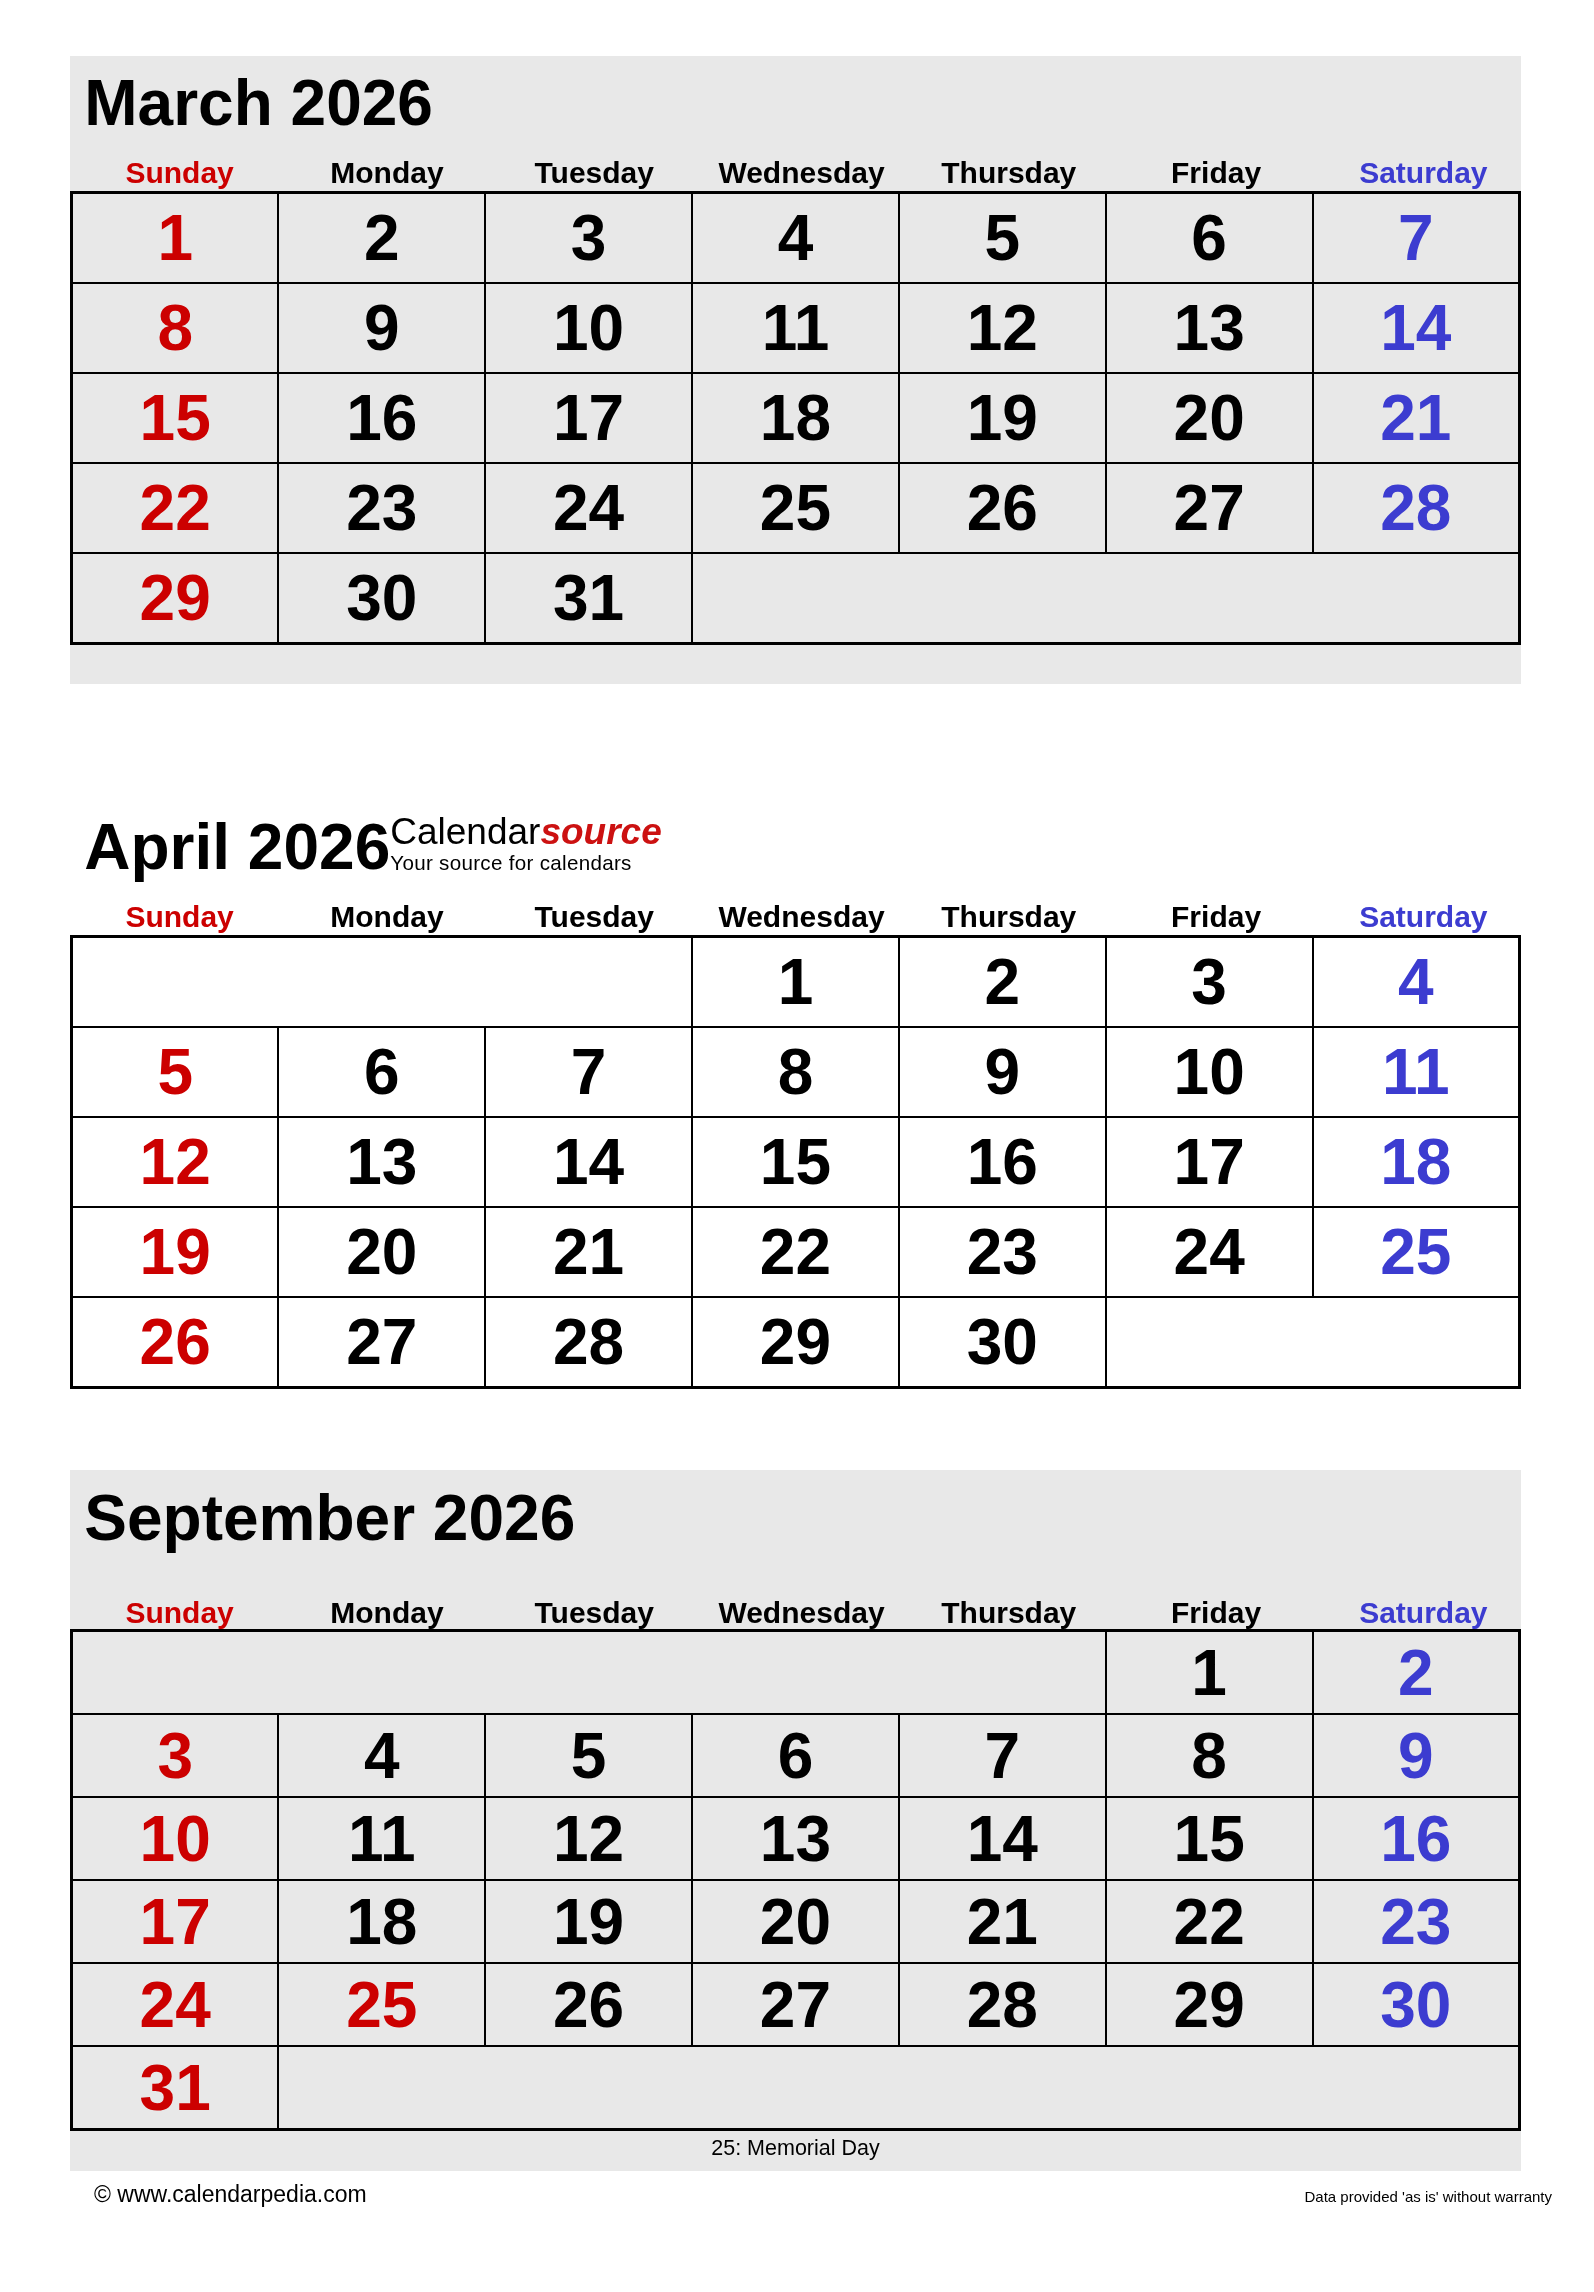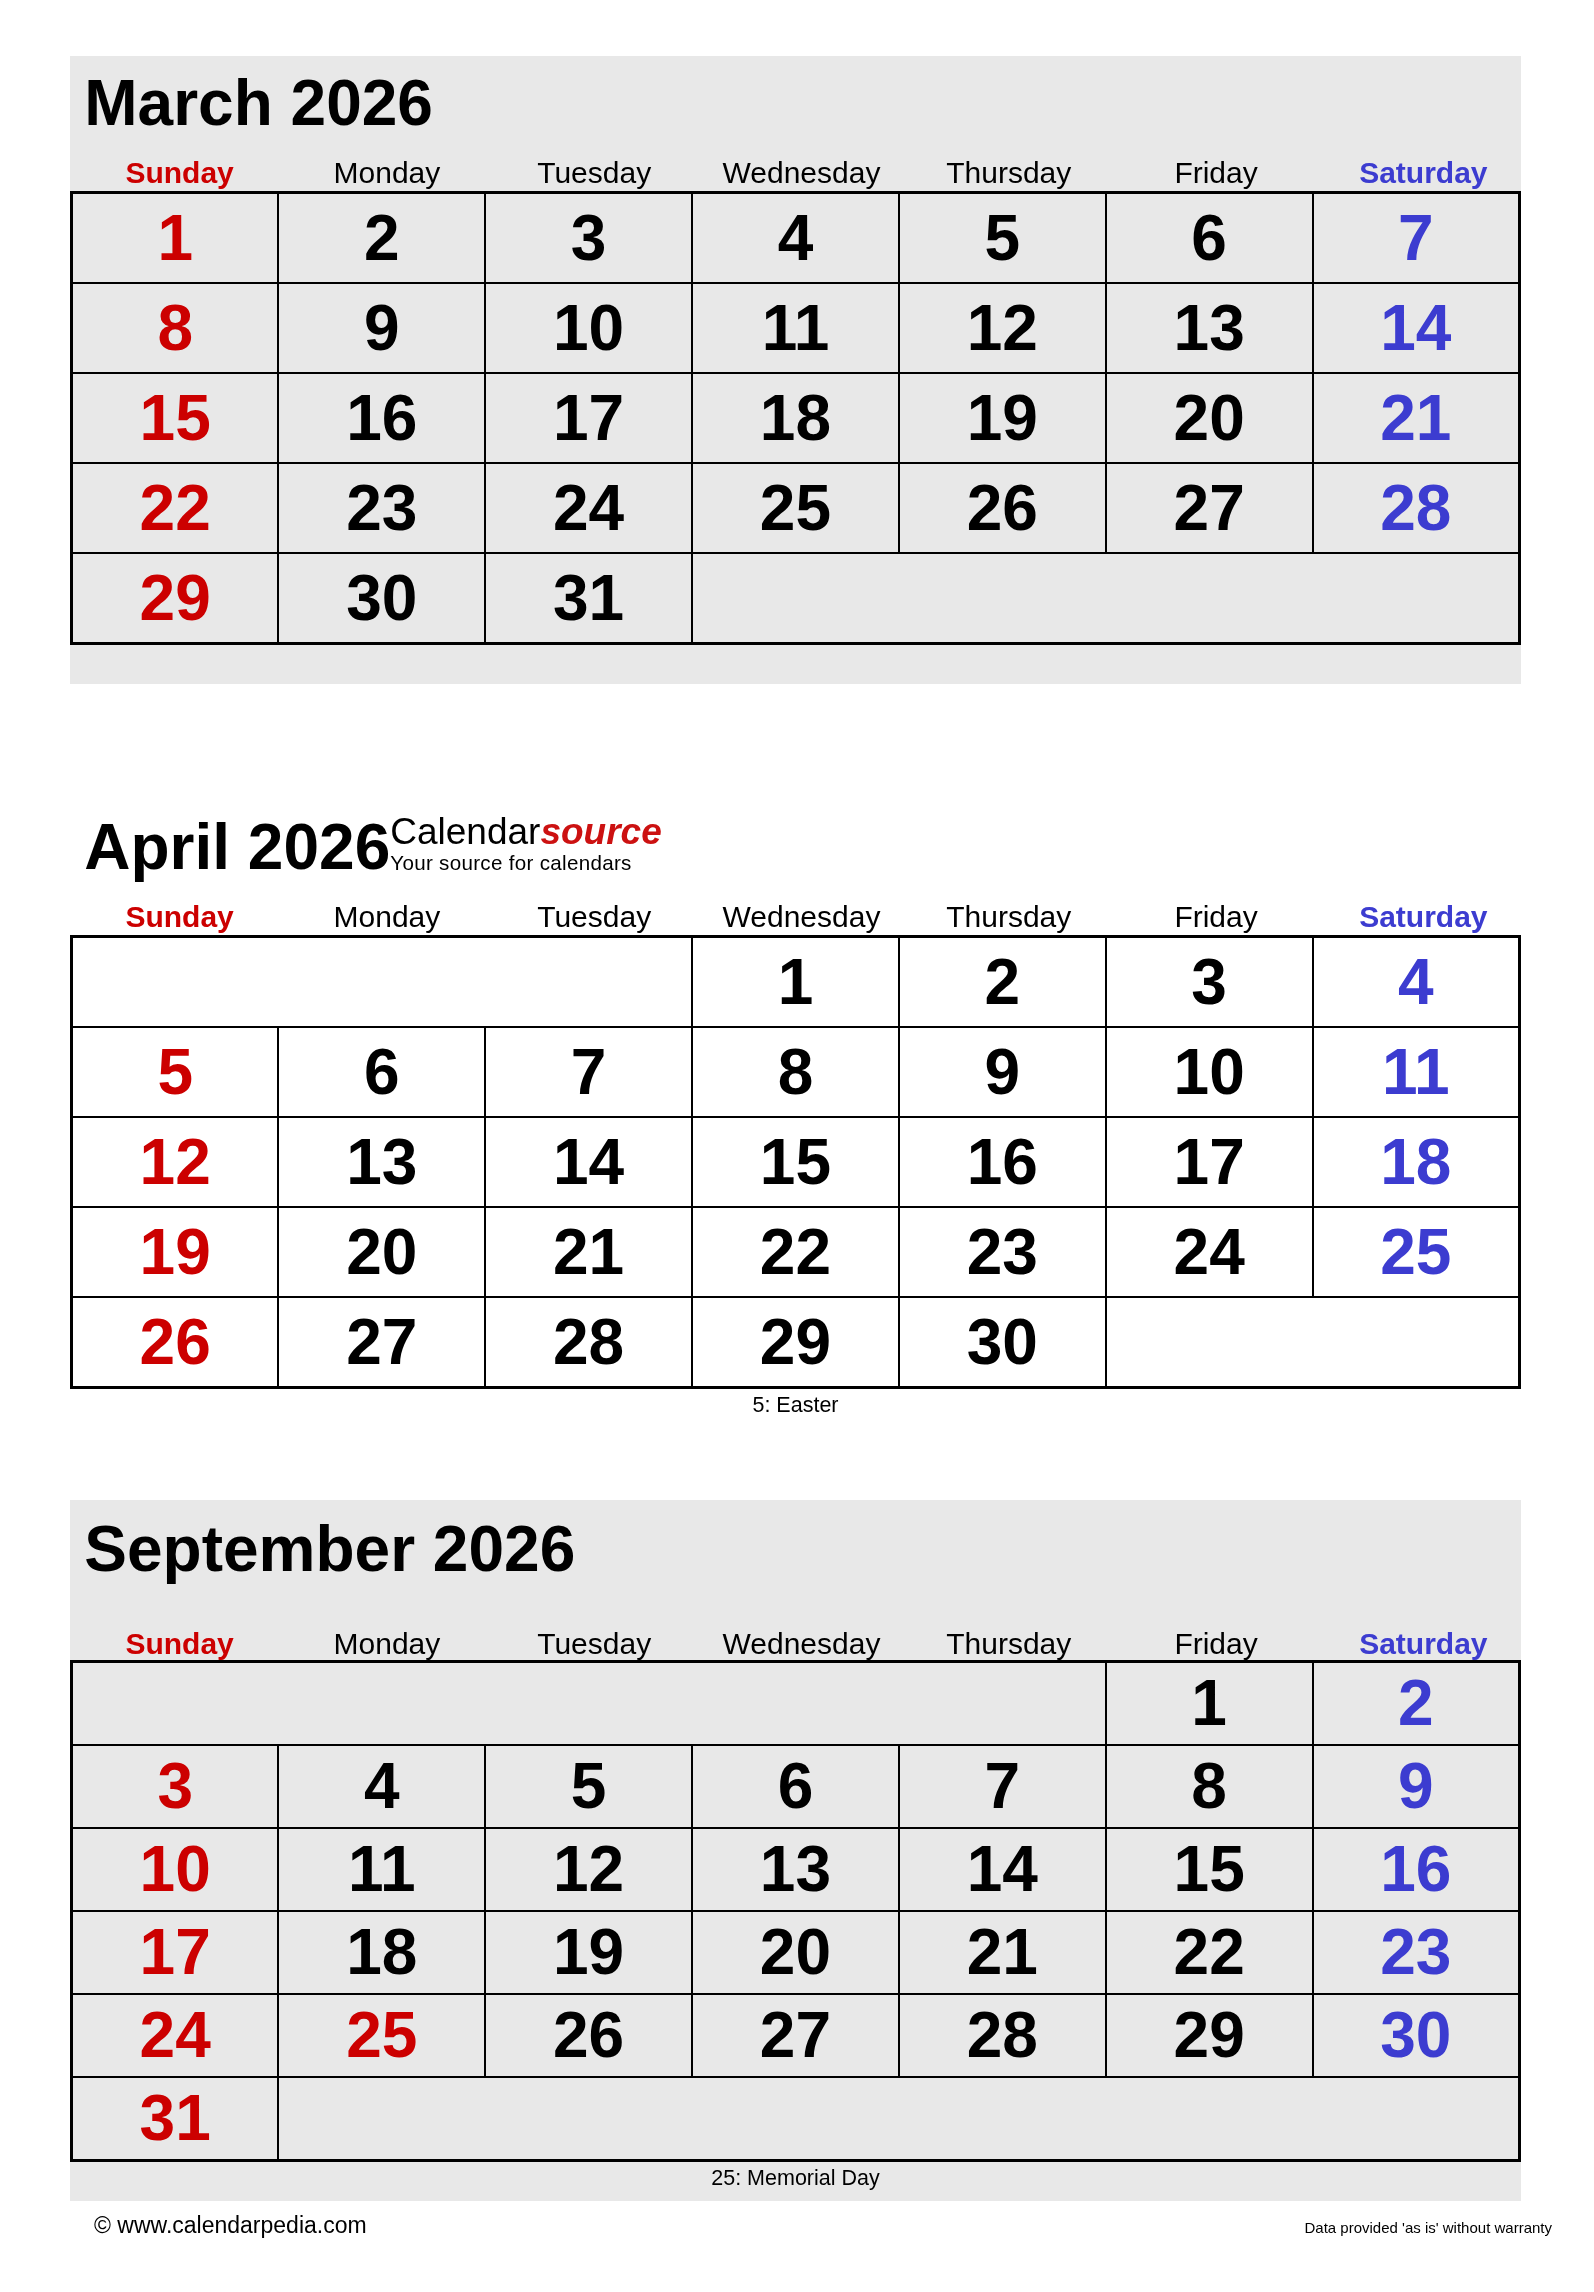--- a/index.html
+++ b/index.html
@@ -25,21 +25,21 @@
   .logo-line1 .pedia { color: var(--logo-red, #cc1111); font-weight: bold; font-style: italic; }
   .logo-line2 { font-size: 20.6px; line-height: 23px; color: #000; letter-spacing: 0.3px; }
 
   .weekdays {
     margin-top: 16px; height: 36px;
     display: grid; grid-template-columns: repeat(7, 1fr);
   }
   .weekdays span { text-align: center; font-size: 30px; line-height: 36px; margin-left: 12px; }
   .wd-r { color: var(--red, #cc0000); font-weight: bold; }
   .wd-b { color: var(--blue, #3c3cd0); font-weight: bold; }
-  .wd-k { color: #000; font-weight: normal; }
+  .wd-k { color: #000; font-weight: bold; }
 
   table.cal {
     width: 100%; table-layout: fixed; border-collapse: collapse;
     border: 3.6px solid #000;
   }
   table.cal td {
     border: 2.7px solid #000; padding: 0;
     text-align: center; vertical-align: middle;
     font-weight: bold; font-size: 64px; line-height: 1;
   }
@@ -180,21 +180,20 @@
           <tr>
             <td style="color: rgb(204, 0, 0);">26</td>
             <td style="color: rgb(0, 0, 0);">27</td>
             <td style="color: rgb(0, 0, 0);">28</td>
             <td style="color: rgb(0, 0, 0);">29</td>
             <td style="color: rgb(0, 0, 0);">30</td>
             <td colspan="2"></td>
           </tr>
         </tbody>
       </table>
-    <div class="note">5: Easter</div>
   </section>
 
   <section class="month block-gray may">
     <h1 class="title">September 2026</h1>
     <div class="weekdays">
         <span class="wd-r">Sunday</span>
         <span class="wd-k">Monday</span>
         <span class="wd-k">Tuesday</span>
         <span class="wd-k">Wednesday</span>
         <span class="wd-k">Thursday</span>

